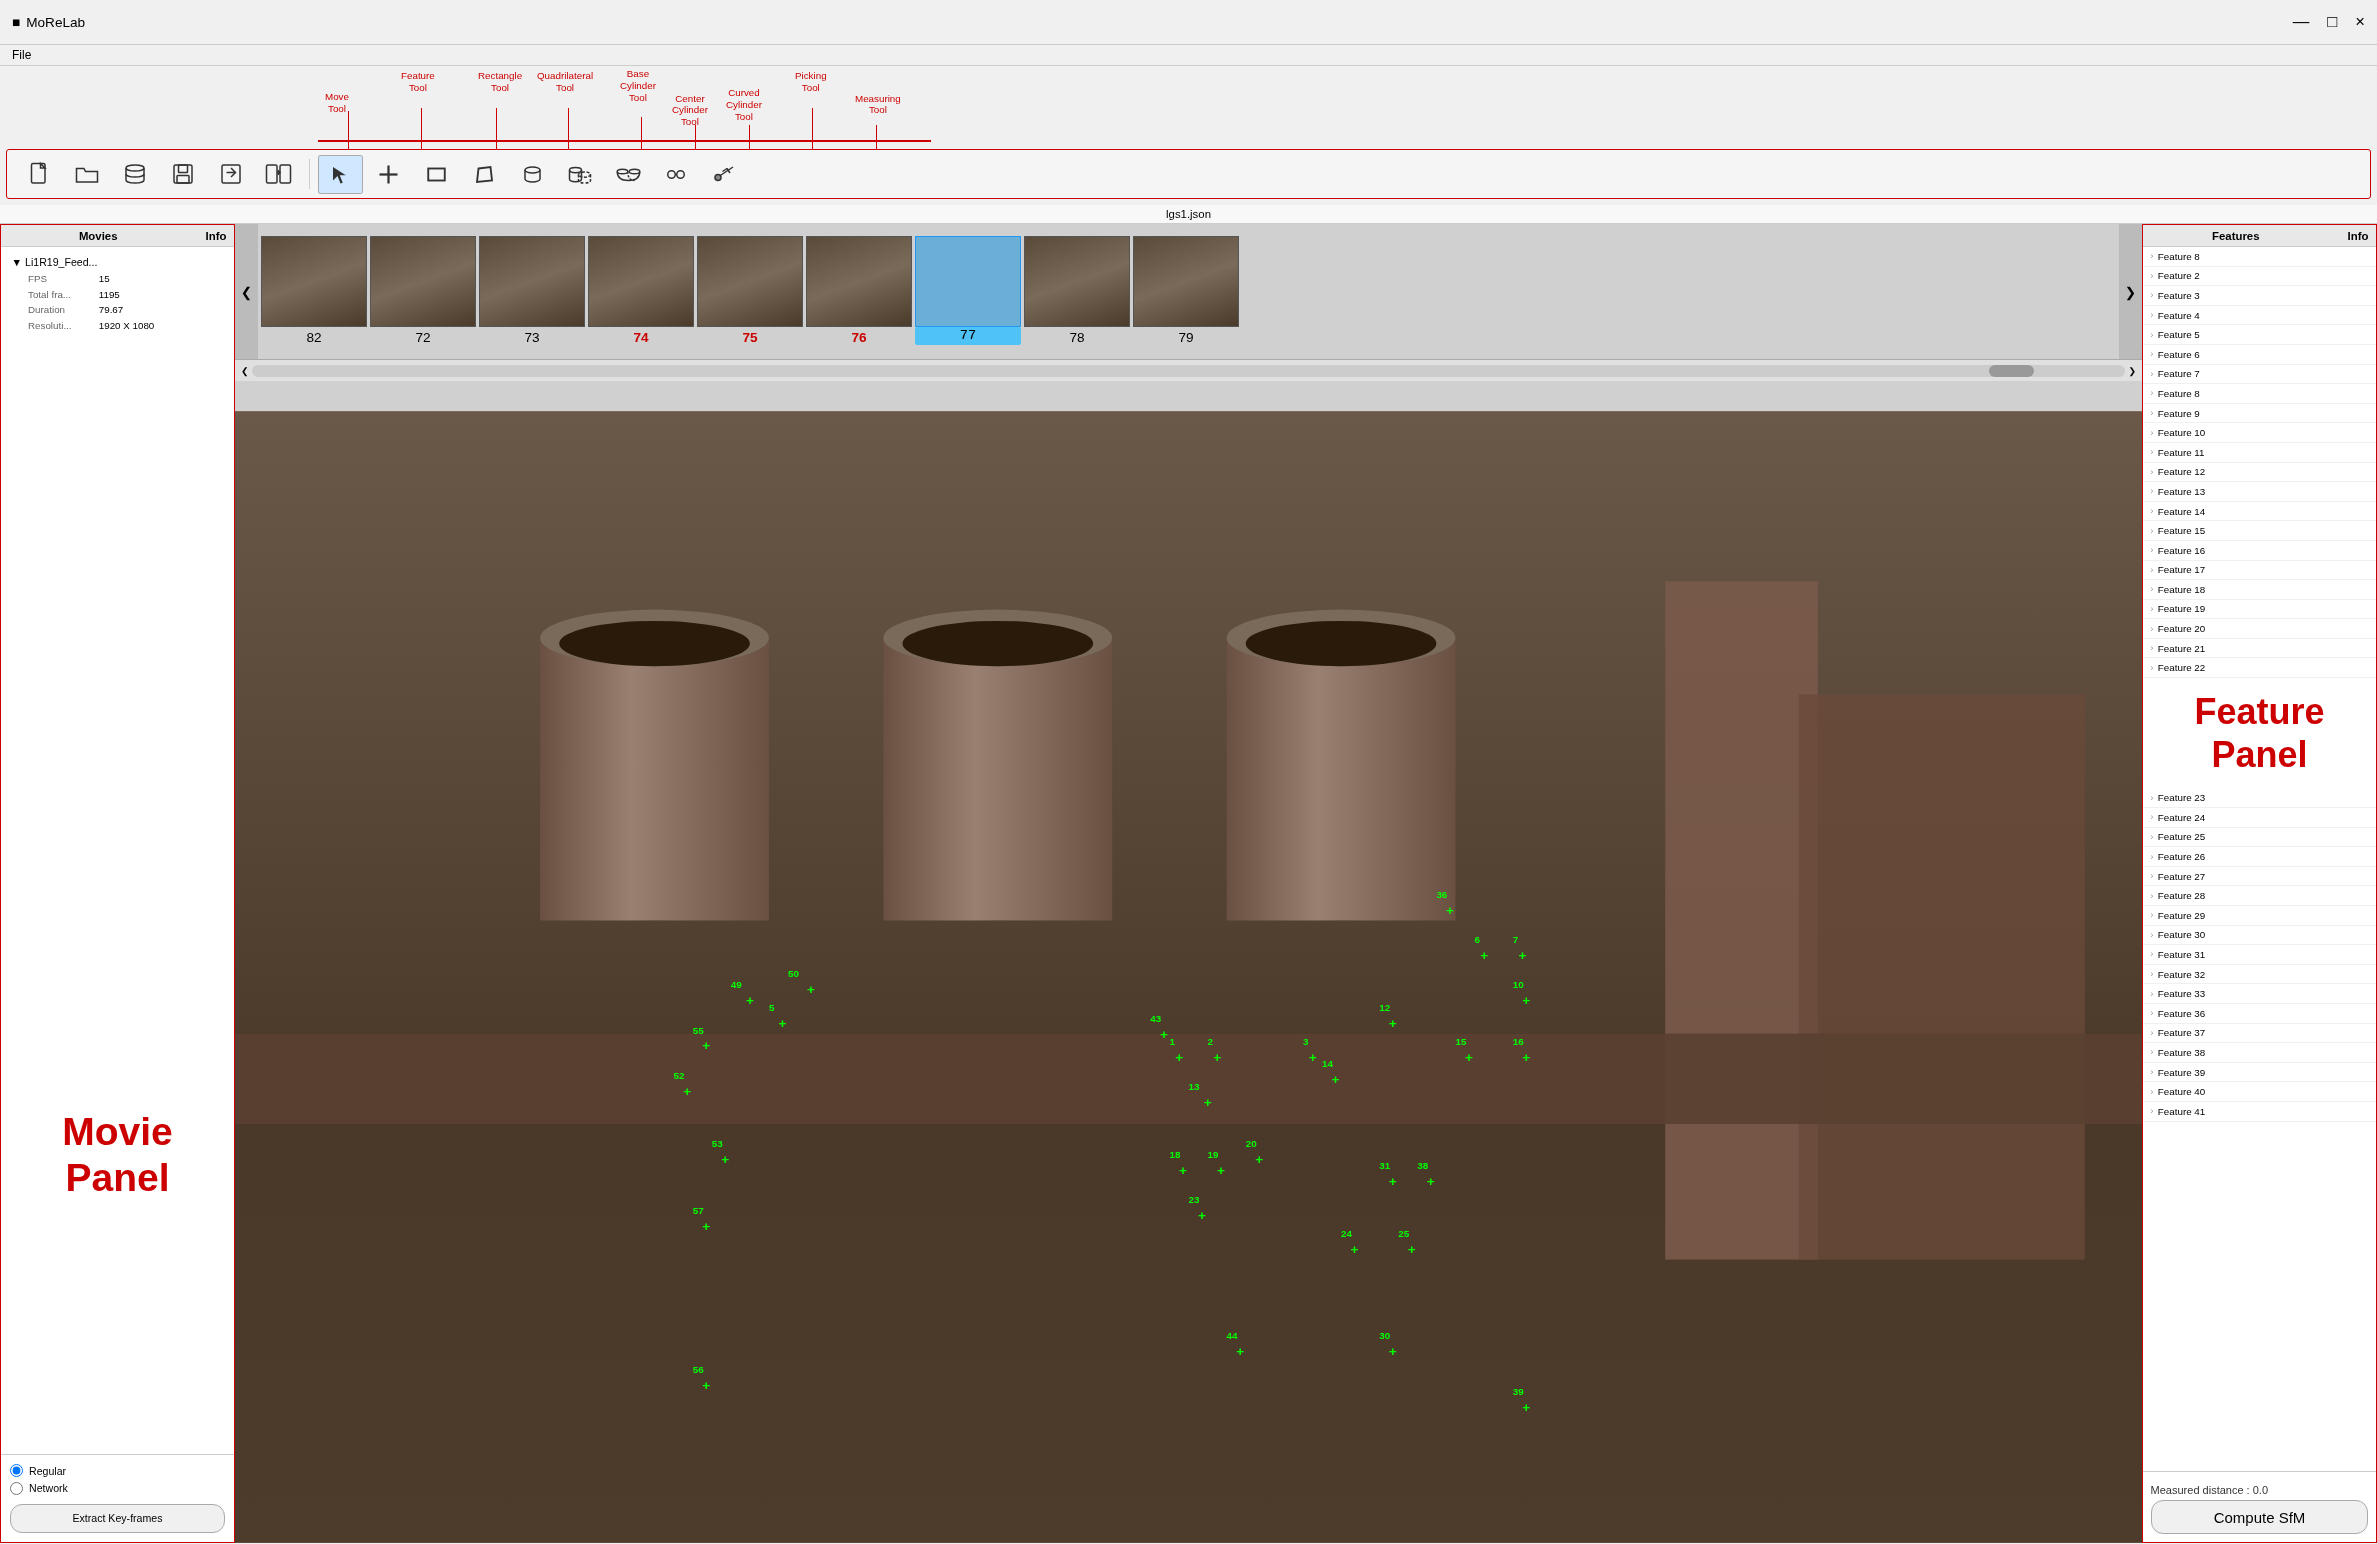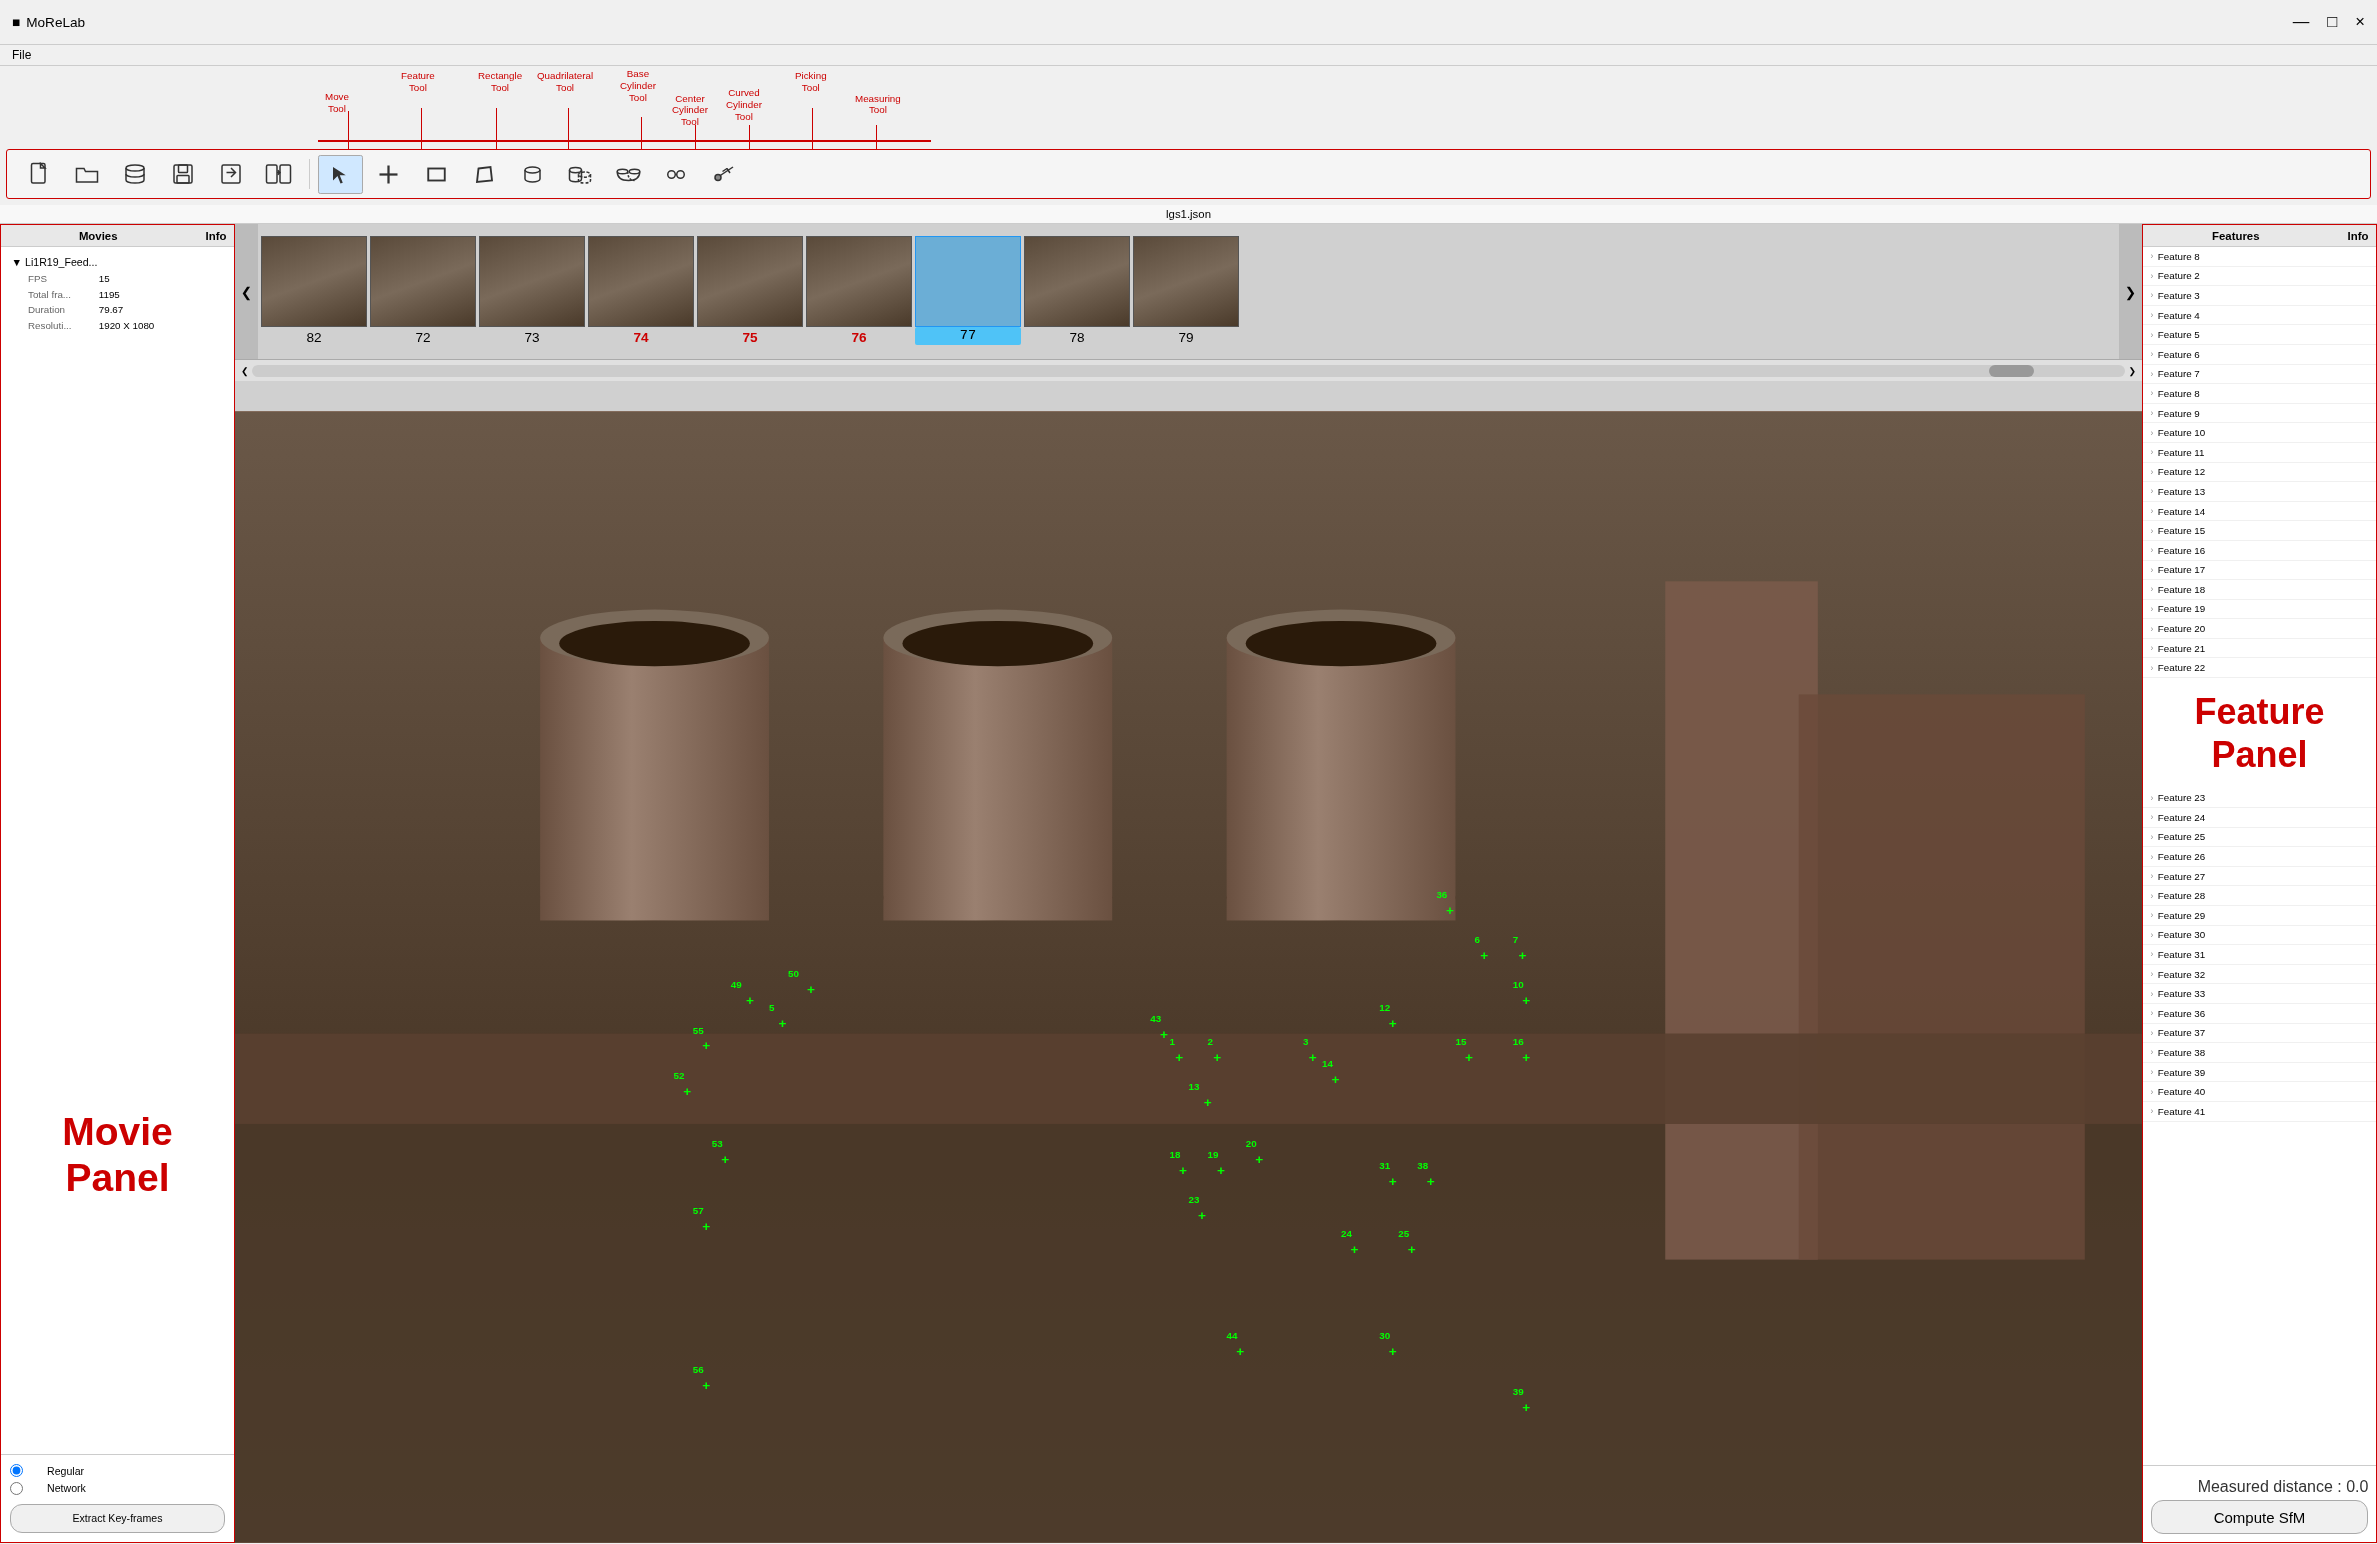--- a/index.html
+++ b/index.html
@@ -59,21 +59,21 @@
     .tree-item { padding: 3px 4.5px; font-size: 10.6px; cursor: pointer; display: flex; align-items: center; gap: 3px; }
     .tree-child { padding: 2.3px 4.5px 2.3px 21px; font-size: 9.8px; }
     .tree-child span:first-child { color: #666; min-width: 68px; display: inline-block; }
     .movie-panel-label {
       display: flex; align-items: center; justify-content: center;
       flex: 1; font-size: 39px; font-weight: 700; color: #cc0000; text-align: center;
       line-height: 1.2;
     }
     .panel-footer { padding: 9px; border-top: 0.8px solid #ccc; }
     .radio-group { margin-bottom: 9px; }
-    .radio-item { display: flex; align-items: center; gap: 24px; margin-bottom: 4.5px; font-size: 10.6px; }
+    .radio-item { display: flex; align-items: center; gap: 6px; margin-bottom: 4.5px; font-size: 10.6px; }
     .extract-btn {
       width: 100%; padding: 7.6px; background: #f0f0f0; border: 0.8px solid #aaa;
       border-radius: 12px; cursor: pointer; font-size: 10.6px; text-align: center;
     }
 
     
     .center-panel {
       flex: 1; display: flex; flex-direction: column; background: #f0f0f0;
     }
 
@@ -144,21 +144,21 @@
     .feature-chevron { color: #888; font-size: 8.3px; }
     .feature-panel-label {
       display: flex; align-items: center; justify-content: center;
       font-size: 39px; font-weight: 700; color: #cc0000; text-align: center;
       padding: 15px 0; line-height: 1.2; pointer-events: none;
     }
     .right-footer {
       border-top: 0.8px solid #ccc; padding: 7.6px;
     }
     .measured-dist {
-      text-align: right; font-size: 16px; padding: 4.5px 0; color: #333;
+      font-size: 11px; padding: 4.5px 0; color: #333;
     }
     .compute-btn {
       width: 100%; padding: 7.6px; background: #f0f0f0; border: 0.8px solid #aaa;
       border-radius: 12px; cursor: pointer; font-size: 15px; text-align: center;
     }
 
     
     .features-list::-webkit-scrollbar { width: 9px; }
     .features-list::-webkit-scrollbar-track { background: #f0f0f0; }
     .features-list::-webkit-scrollbar-thumb { background: #bbb; border-radius: 4.5px; }

